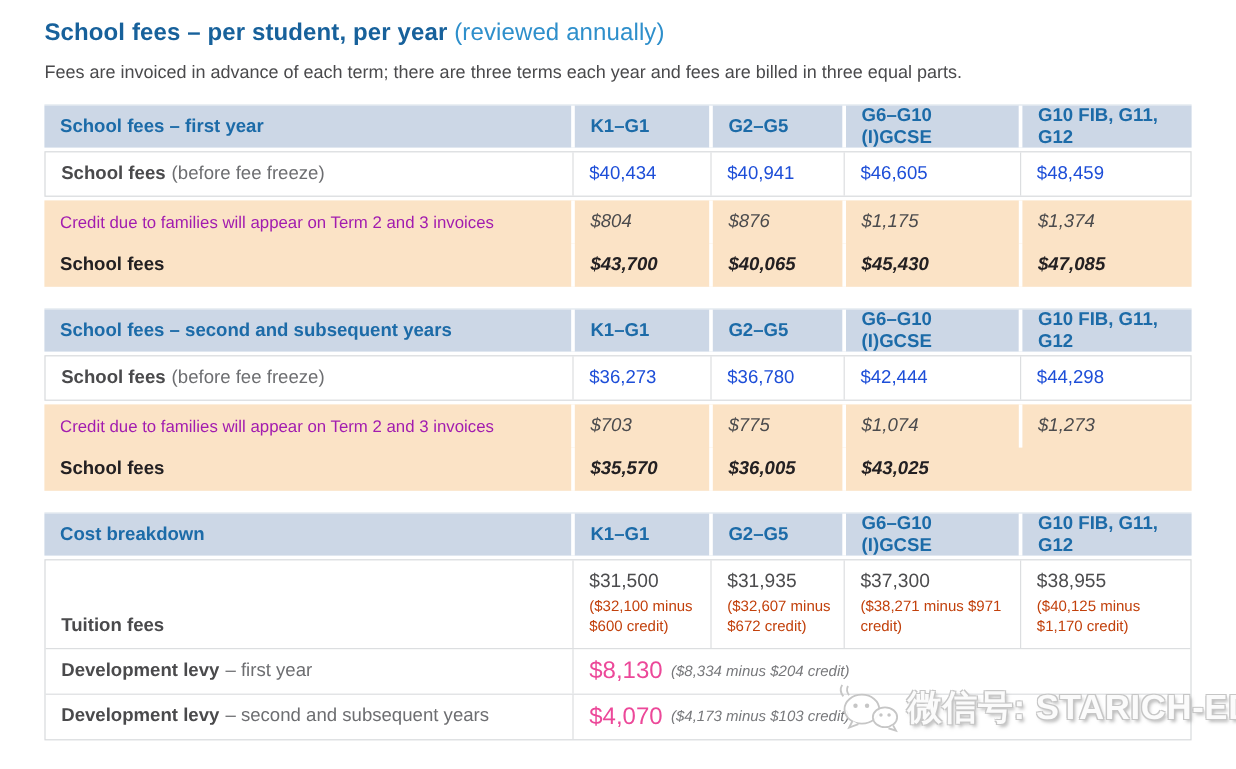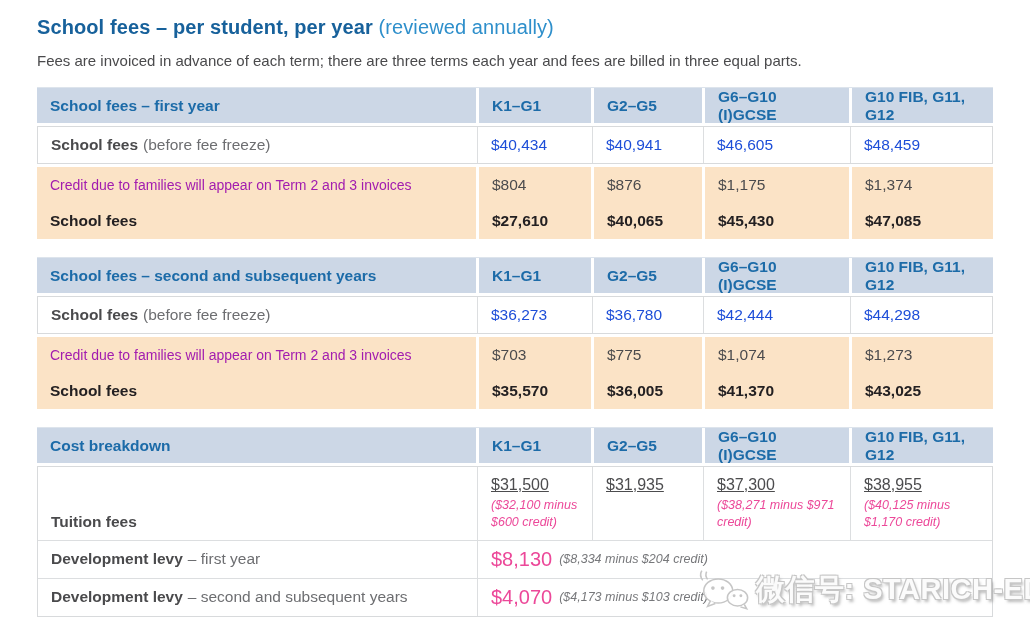--- a/index.html
+++ b/index.html
@@ -32,33 +32,33 @@
   .row-white { border: 1px solid #d8dadc; background: #ffffff; }
   .row-white .cell { height: 36px; display: flex; align-items: center; padding: 0 13px; }
   .row-white .cell + .cell { border-left: 1px solid #dcdee0; }
 
   .lbl-bold { font-size: 15.5px; font-weight: bold; color: #4a4a4c; }
   .lbl-note { font-size: 15.5px; color: #6d6e71; margin-left: 5px; }
   .val { font-size: 15.5px; color: #1d4ed8; }
 
   .orange { margin-top: 3px; background: #fbe3c6; }
   .orange .cell { height: 36px; display: flex; align-items: center; padding: 0 13px; }
-  .orange .grid5 > .cell + .cell { border-left: 3px solid #ffffff; }
+  .orange .grid5 > .cell + .cell { border-left: 3px solid #ffffff; font-style: italic; }
   .orange .credit-lbl { font-size: 14px; color: #a21caf; white-space: nowrap; }
   .orange .val { color: #4b4b4d; }
   .orange .total .cell { font-weight: bold; color: #232022; }
   .orange .total .val { font-weight: bold; color: #232022; font-size: 15.5px; }
   .orange .total .lbl-bold { color: #232022; }
 
   .t3-body { border: 1px solid #d8dadc; background: #ffffff; }
   .t3-body .tuition > .cell { padding: 9px 10px 9px 13px; display: flex; flex-direction: column; justify-content: flex-start; }
   .t3-body .tuition > .cell.vmid { justify-content: flex-end; }
   .t3-body .tuition > .cell + .cell { border-left: 1px solid #dcdee0; }
-  .amt { font-size: 16px; color: #4c4c4e; text-decoration: underline; }
-  .note-i { font-style: italic; font-size: 12.5px; color: #ec4899; margin-top: 3px; line-height: 1.35; }
+  .amt { font-size: 16px; color: #4c4c4e; }
+  .note-i { font-size: 12.5px; color: #c2410c; margin-top: 3px; line-height: 1.35; }
   .levy { border-top: 1px solid #dcdee0; }
   .levy .cell { height: 37px; display: flex; align-items: center; padding: 0 13px; }
   .levy .cell + .cell { border-left: 1px solid #dcdee0; }
   .levy .amt-line { font-size: 20px; color: #ec4899; white-space: nowrap; }
   .levy .note-inline { font-style: italic; font-size: 12.5px; color: #77787b; margin-left: 7px; }
 
   
   .watermark {
     position: absolute; left: 697px; top: 566px;
     display: flex; align-items: center; gap: 5px;
@@ -106,21 +106,21 @@
     <div class="orange">
       <div class="grid5">
         <div class="cell credit-lbl">Credit due to families will appear on Term 2 and 3 invoices</div>
         <div class="cell val">$804</div>
         <div class="cell val">$876</div>
         <div class="cell val">$1,175</div>
         <div class="cell val">$1,374</div>
       </div>
       <div class="grid5 total">
         <div class="cell lbl-bold">School fees</div>
-        <div class="cell val">$27,610</div>
+        <div class="cell val">$43,700</div>
         <div class="cell val">$40,065</div>
         <div class="cell val">$45,430</div>
         <div class="cell val">$47,085</div>
       </div>
     </div>
   </div>
 
   <div class="tbl">
     <div class="thead grid5">
       <div class="th">School fees – second and subsequent years</div>
@@ -144,21 +144,20 @@
         <div class="cell credit-lbl">Credit due to families will appear on Term 2 and 3 invoices</div>
         <div class="cell val">$703</div>
         <div class="cell val">$775</div>
         <div class="cell val">$1,074</div>
         <div class="cell val">$1,273</div>
       </div>
       <div class="grid5 total">
         <div class="cell lbl-bold">School fees</div>
         <div class="cell val">$35,570</div>
         <div class="cell val">$36,005</div>
-        <div class="cell val">$41,370</div>
         <div class="cell val">$43,025</div>
       </div>
     </div>
   </div>
 
   <div class="tbl">
     <div class="thead grid5">
       <div class="th">Cost breakdown</div>
       <div class="th">K1–G1</div>
       <div class="th">G2–G5</div>
@@ -169,20 +168,21 @@
       <div class="grid5 tuition">
         <div class="cell vmid">
           <span class="lbl-bold">Tuition fees</span>
         </div>
         <div class="cell">
           <span class="amt">$31,500</span>
           <span class="note-i">($32,100 minus $600 credit)</span>
         </div>
         <div class="cell">
           <span class="amt">$31,935</span>
+          <span class="note-i">($32,607 minus $672 credit)</span>
         </div>
         <div class="cell">
           <span class="amt">$37,300</span>
           <span class="note-i">($38,271 minus $971 credit)</span>
         </div>
         <div class="cell">
           <span class="amt">$38,955</span>
           <span class="note-i">($40,125 minus $1,170 credit)</span>
         </div>
       </div>

